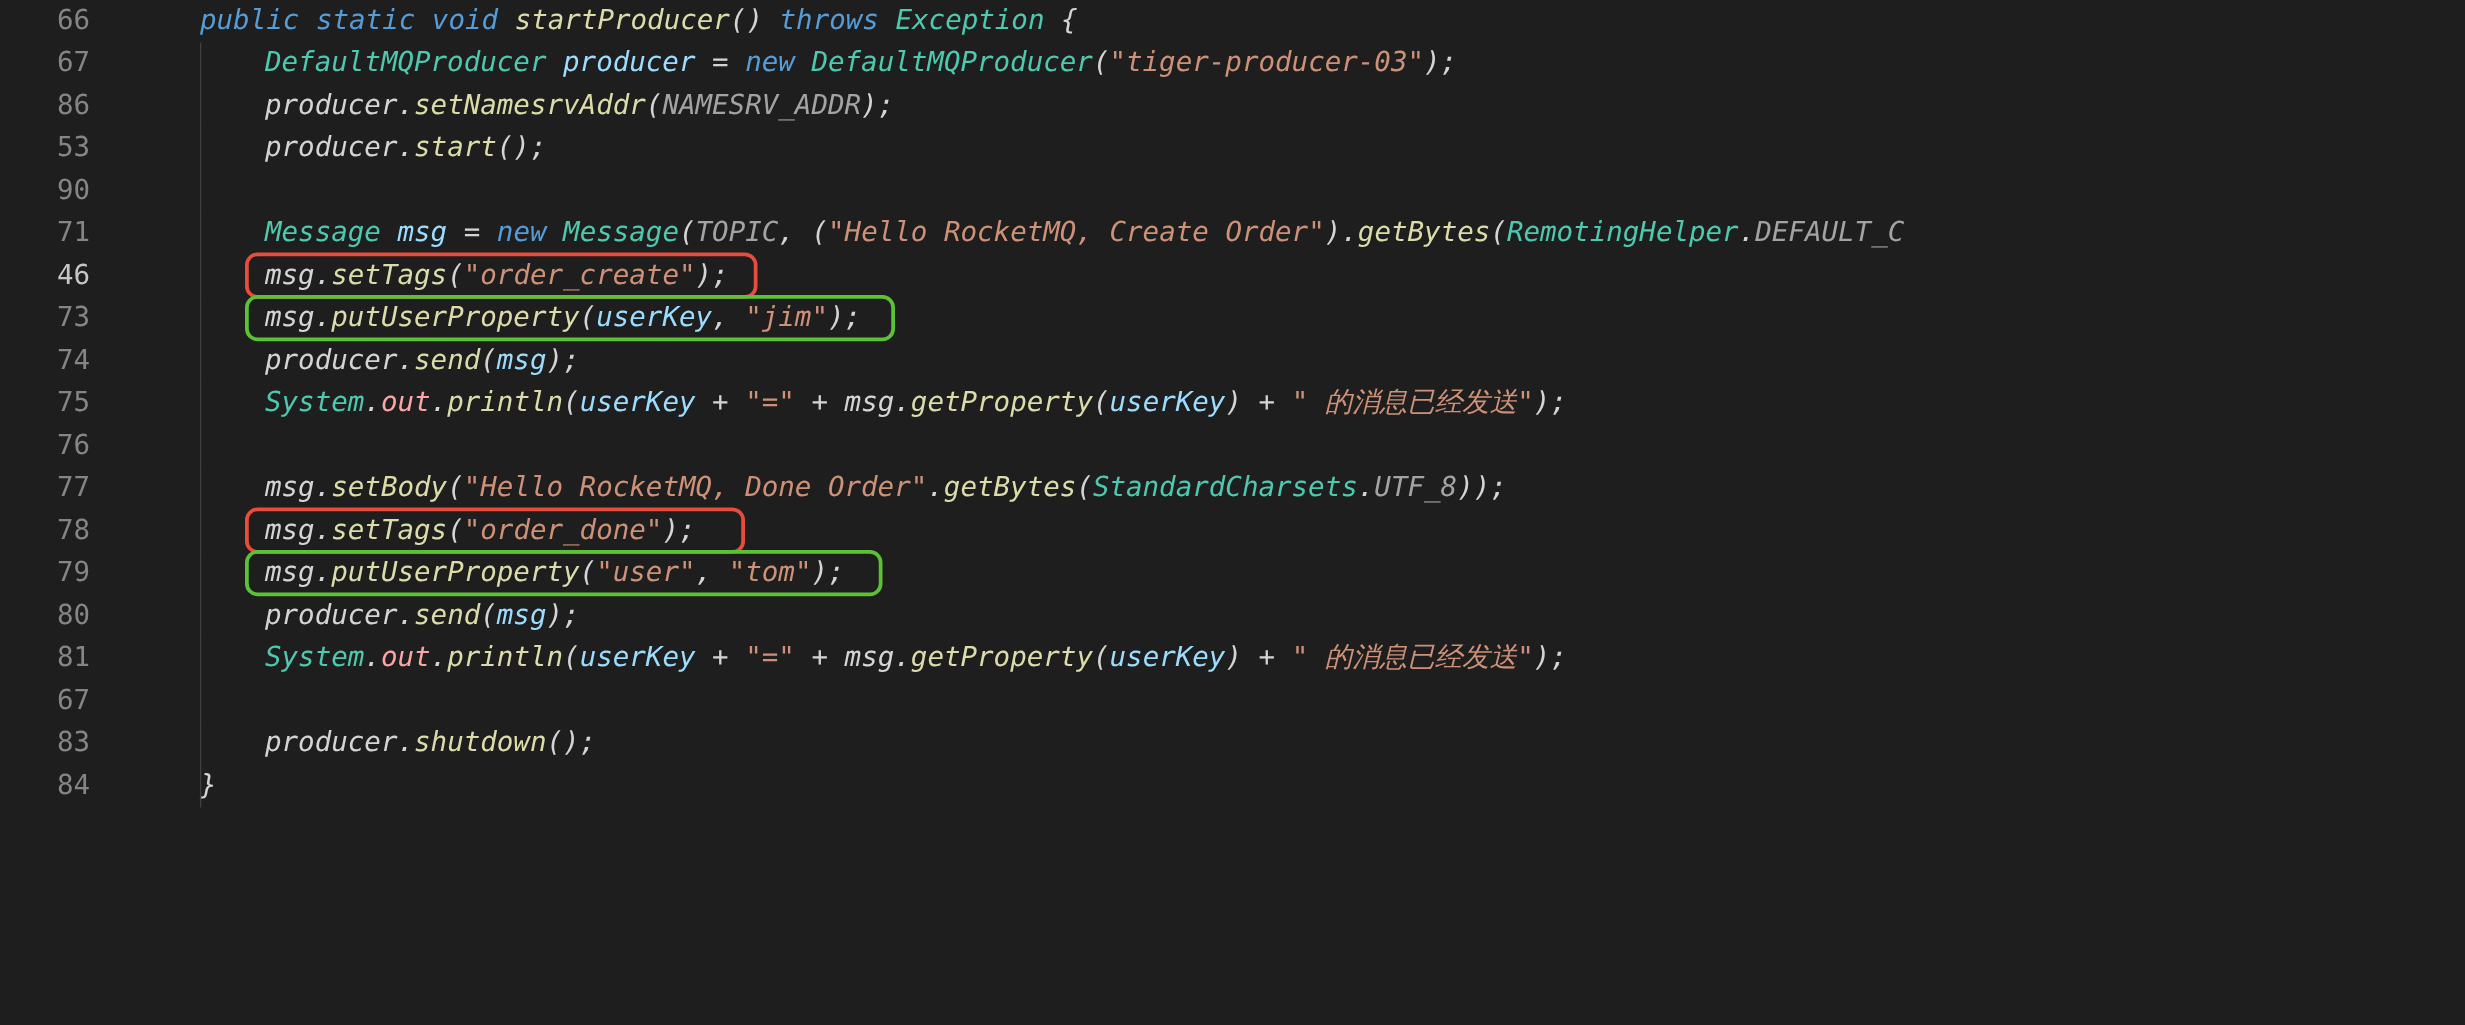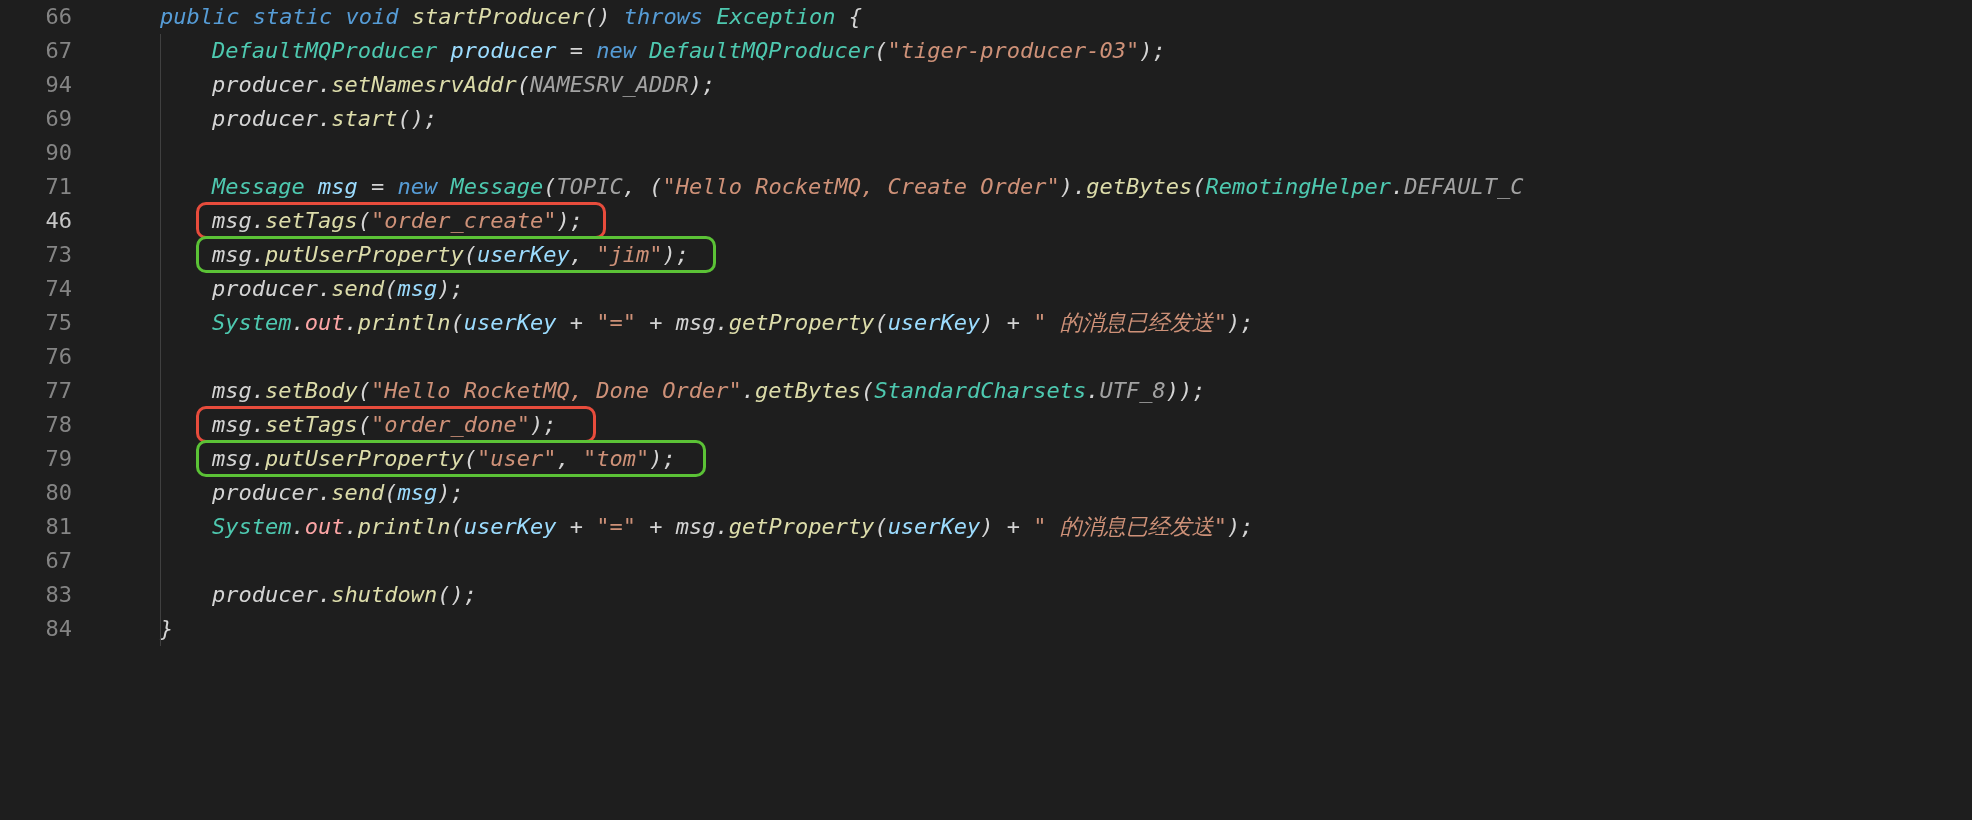--- a/index.html
+++ b/index.html
@@ -76,22 +76,22 @@
     .hl-red { border: 3px solid #e74c3c; }
     .hl-green { border: 3px solid #5bc236; }
   </style>
 </head>
 <body>
 
 <div class="editor">
   <div class="gutter" id="gutter">
       <div class="ln">66</div>
       <div class="ln">67</div>
-      <div class="ln">94</div>
-      <div class="ln">69</div>
+      <div class="ln">86</div>
+      <div class="ln">53</div>
       <div class="ln">90</div>
       <div class="ln">71</div>
       <div class="ln active">46</div>
       <div class="ln">73</div>
       <div class="ln">74</div>
       <div class="ln">75</div>
       <div class="ln">76</div>
       <div class="ln">77</div>
       <div class="ln">78</div>
       <div class="ln">79</div>

